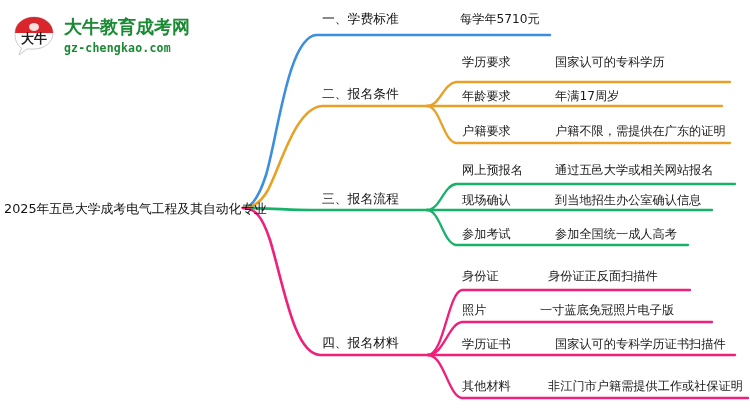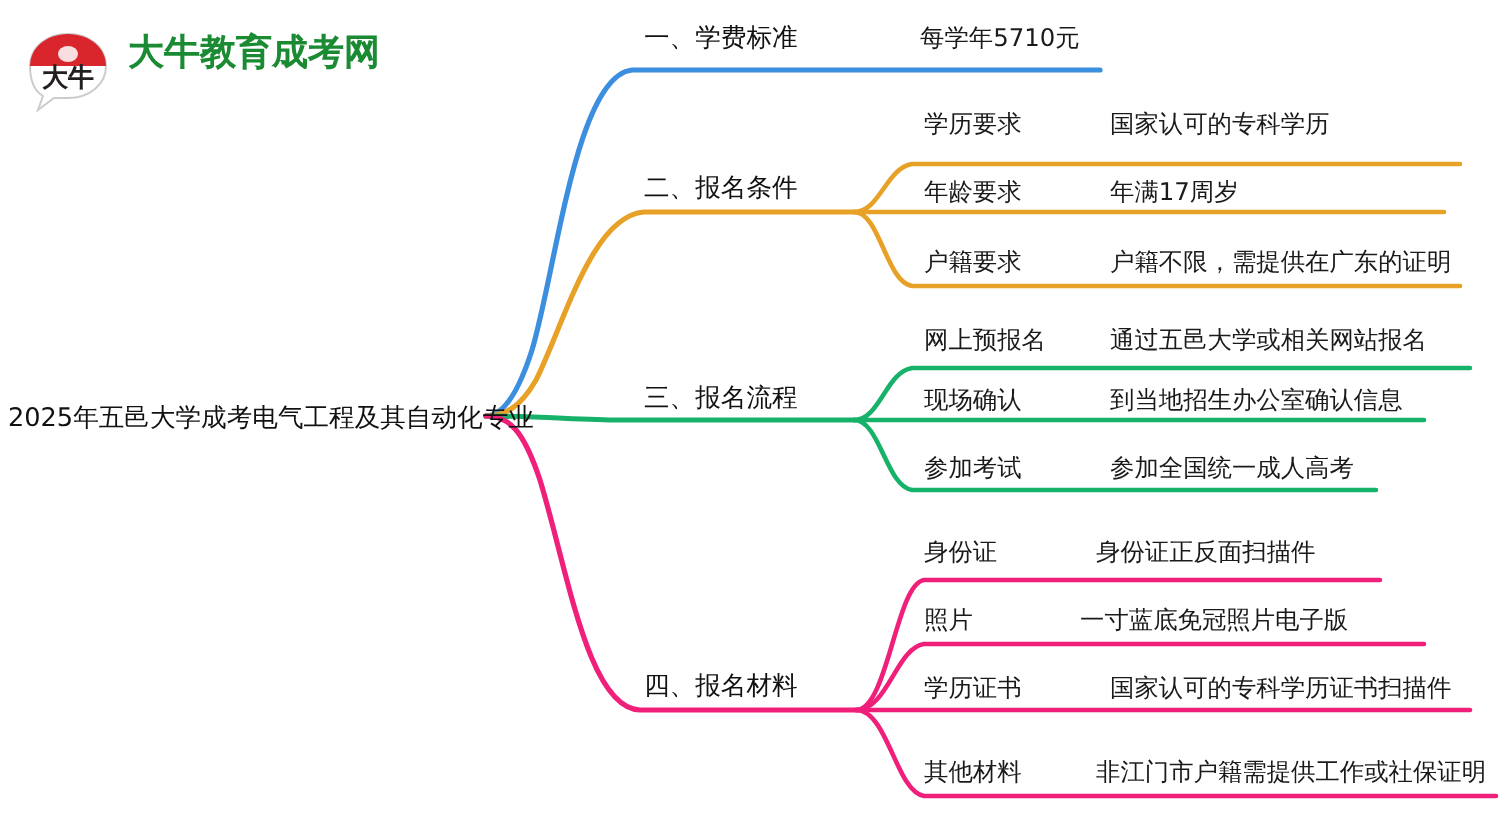--- a/index.html
+++ b/index.html
@@ -96,20 +96,21 @@
 
 <div id="logo">
   <svg id="logo-mark" viewBox="0 0 44 44">
     <path d="M22 3 C33 3 41 10 41 19 C41 28 33 35 22 35 L15 35 L7 41 L9.5 34 C4.5 31 3 25.5 3 19 C3 10 11 3 22 3 Z" fill="#ffffff" stroke="#cccccc" stroke-width="1"></path>
     <path d="M22 3 C33 3 41 10 41 19 L3 19 C3 10 11 3 22 3 Z" fill="#d8262c"></path>
     <ellipse cx="22" cy="13" rx="5" ry="4" fill="#ffffff" opacity="0.85"></ellipse>
     <text x="22" y="29" text-anchor="middle" font-family="DejaVu Sans, sans-serif" font-size="13" font-weight="bold" fill="#231f20">大牛</text>
   </svg>
   <div id="logo-text">
     <div class="logo-title">大牛教育成考网</div>
+    <div class="logo-url">gz-chengkao.com</div>
   </div>
 </div>
 
 <svg id="map" viewBox="0 0 750 410">
 
   <g>
     <path class="mm-curve" d="M243,208 C250,208 258,200 266,175 C278,135 288,38 316,35 L550,35" stroke="#3c8ede" stroke-width="2.6"></path>
     <text class="mm-text mm-branch-text" x="322" y="23">一、学费标准</text>
     <text class="mm-text mm-leaf-value" x="460" y="23">每学年5710元</text>
   </g>

